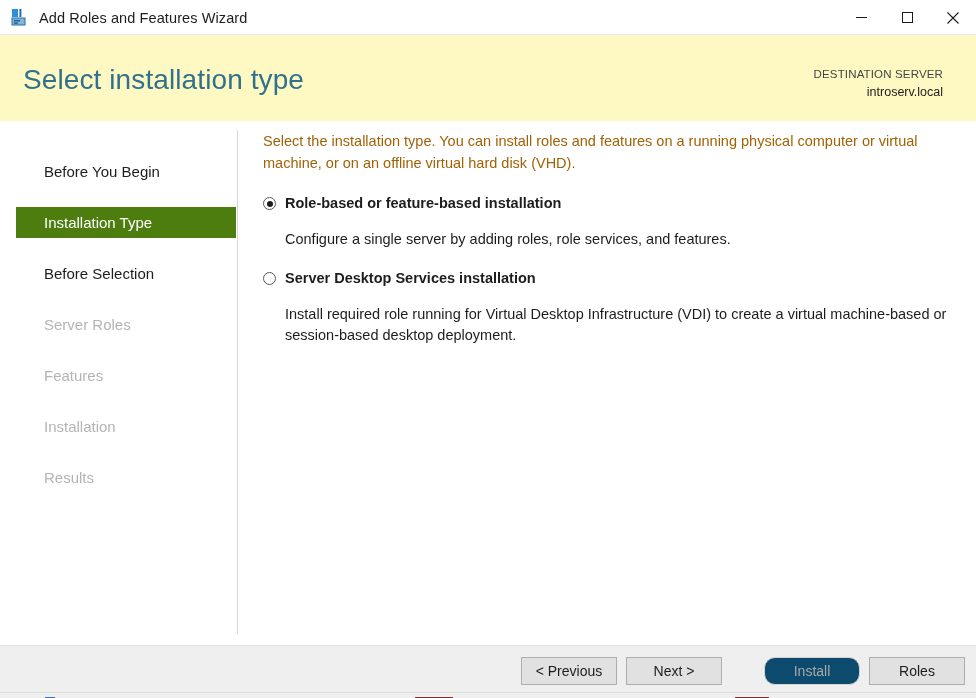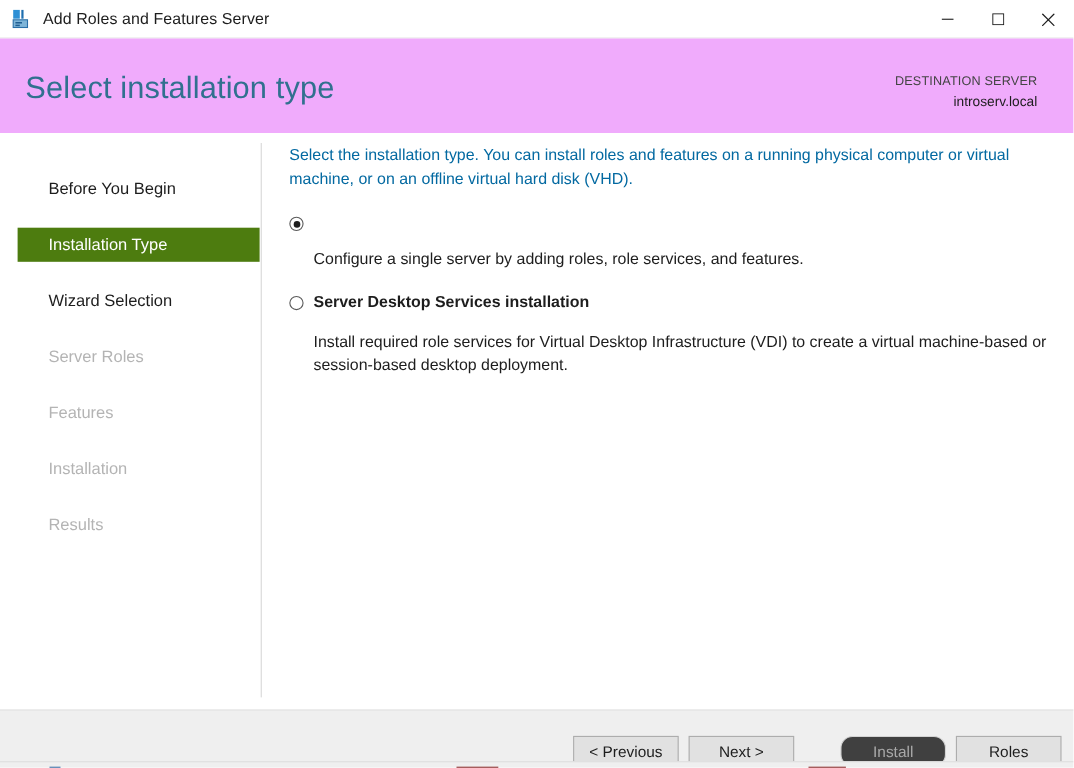--- a/index.html
+++ b/index.html
@@ -65,21 +65,21 @@
     left: 0; top: 34px;
     width: 976px; height: 1px;
     background: #e8e8e8;
   }
 
   
   .header {
     position: absolute;
     left: 0; top: 35px;
     width: 976px; height: 86px;
-    background: #f0abfc;
+    background: #fef9c3;
   }
   .page-title {
     position: absolute;
     left: 23px; top: 29px;
     font-size: 28px;
     font-weight: 400;
     color: #31708f;
     letter-spacing: 0.1px;
     white-space: nowrap;
   }
@@ -144,21 +144,21 @@
   }
 
   
   .content {
     position: absolute;
     left: 263px; top: 9px;
     width: 690px;
   }
   .intro {
     font-size: 14.5px;
-    color: #0369a1;
+    color: #a16207;
     line-height: 1.52;
     width: 681px;
     margin: 0 0 20px 0;
   }
   .radio-group { margin: 0; }
   .radio-row {
     display: flex;
     align-items: flex-start;
     margin-bottom: 2px;
   }
@@ -204,38 +204,37 @@
     width: 976px; height: 47px;
     background: #efefef;
     border-top: 1px solid #e2e2e2;
     box-sizing: border-box;
   }
   .footer-buttons {
     position: absolute;
     right: 11px; top: 11px;
     display: flex;
     align-items: flex-end;
-    margin-top: 12px;
   }
   .wiz-btn {
     width: 96px; height: 28px;
     background: #e1e1e1;
     border: 1px solid #adadad;
     color: #1d1d1d;
     font-family: "Liberation Sans", sans-serif;
     font-size: 14px;
     line-height: 1;
     padding: 0;
     box-sizing: border-box;
     cursor: default;
   }
   .wiz-btn.gap-left { margin-left: 9px; }
   .wiz-btn.gap-big { margin-left: 42px; }
   .wiz-btn.disabled {
-    background: #404040;
+    background: #0c4a6e;
     border-color: #d4d4d4;
     color: #a8a8a8;
     border-radius: 11px;
   }
 
   
   .taskbar {
     position: absolute;
     left: 0; top: 692px;
     width: 976px; height: 6px;
@@ -258,21 +257,21 @@
     <div class="title-icon">
       <svg width="20" height="20" viewBox="0 0 20 20">
         <rect x="2" y="1" width="6" height="8" fill="#2d8fd5"></rect>
         <rect x="2" y="10" width="13" height="7" fill="#7fb5d8"></rect>
         <rect x="2" y="10" width="13" height="7" fill="none" stroke="#2a6fa8" stroke-width="1"></rect>
         <rect x="4" y="12" width="6" height="1.4" fill="#1f5d91"></rect>
         <rect x="4" y="14.4" width="4" height="1.4" fill="#1f5d91"></rect>
         <rect x="9.4" y="1" width="2" height="8" fill="#1f6fb0"></rect>
       </svg>
     </div>
-    <div class="title-text">Add Roles and Features Server</div>
+    <div class="title-text">Add Roles and Features Wizard</div>
 
     <div class="win-controls">
       <button class="win-btn">
         <svg width="11" height="11" viewBox="0 0 11 11">
           <rect x="0" y="5" width="11" height="1" fill="#1d1d1d"></rect>
         </svg>
       </button>
       <button class="win-btn">
         <svg width="11" height="11" viewBox="0 0 11 11">
           <rect x="0.5" y="0.5" width="10" height="10" fill="none" stroke="#1d1d1d" stroke-width="1"></rect>
@@ -301,21 +300,21 @@
     <div class="vdivider"></div>
 
     <div class="sidebar">
       <div class="nav-item">
         <span>Before You Begin</span>
       </div>
       <div class="nav-item selected">
         <span>Installation Type</span>
       </div>
       <div class="nav-item">
-        <span>Wizard Selection</span>
+        <span>Before Selection</span>
       </div>
       <div class="nav-item disabled">
         <span>Server Roles</span>
       </div>
       <div class="nav-item disabled">
         <span>Features</span>
       </div>
       <div class="nav-item disabled">
         <span>Installation</span>
       </div>
@@ -325,30 +324,31 @@
     </div>
 
     <div class="content">
       <p class="intro">Select the installation type. You can install roles and features on a running physical computer or virtual machine, or on an offline virtual hard disk (VHD).</p>
 
       <div class="radio-group">
 
         <div class="option-block">
           <div class="radio-row">
             <span class="radio-mark checked"></span>
+            <span class="radio-label">Role-based or feature-based installation</span>
           </div>
           <div class="radio-desc">Configure a single server by adding roles, role services, and features.</div>
         </div>
 
         <div class="option-block">
           <div class="radio-row">
             <span class="radio-mark"></span>
             <span class="radio-label">Server Desktop Services installation</span>
           </div>
-          <div class="radio-desc">Install required role services for Virtual Desktop Infrastructure (VDI) to create a virtual machine-based or session-based desktop deployment.</div>
+          <div class="radio-desc">Install required role running for Virtual Desktop Infrastructure (VDI) to create a virtual machine-based or session-based desktop deployment.</div>
         </div>
 
       </div>
     </div>
   </div>
 
   <div class="footer">
     <div class="footer-buttons">
       <button class="wiz-btn">&lt; Previous</button>
       <button class="wiz-btn gap-left">Next &gt;</button>

